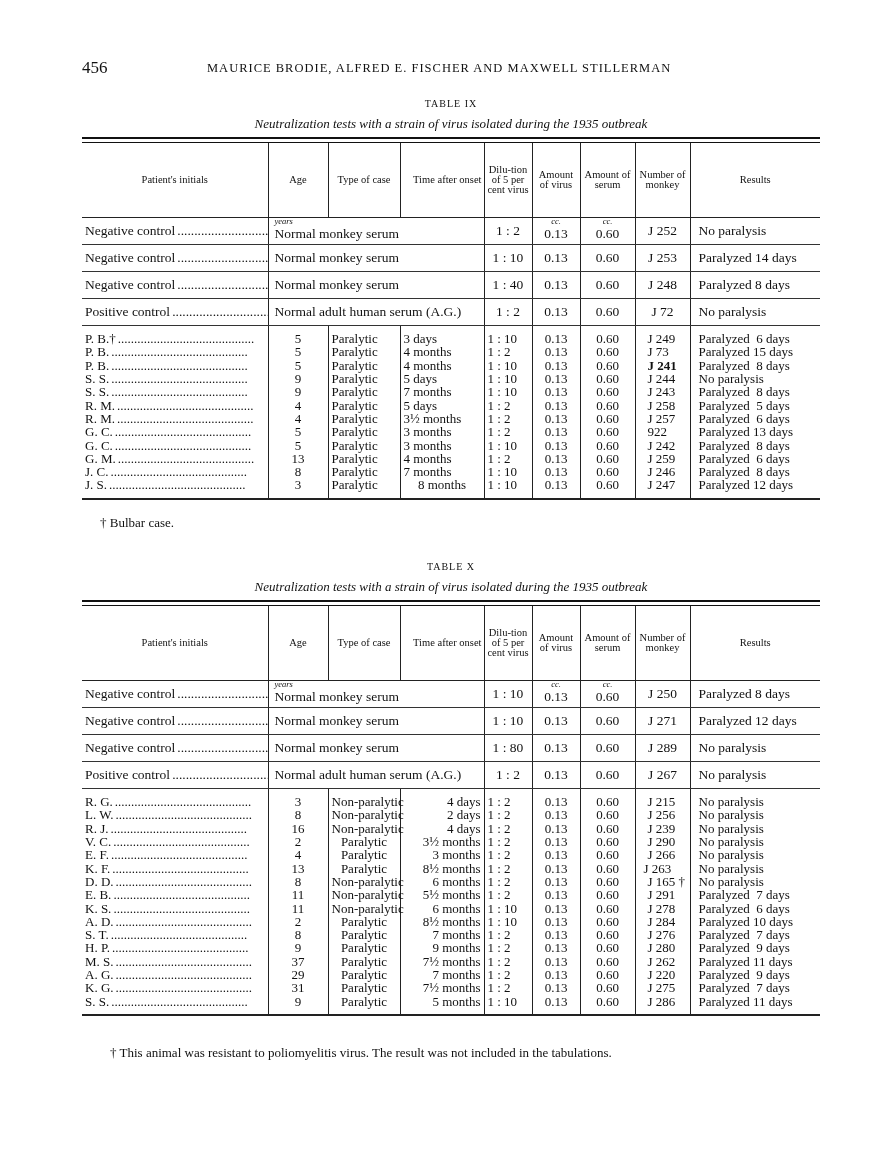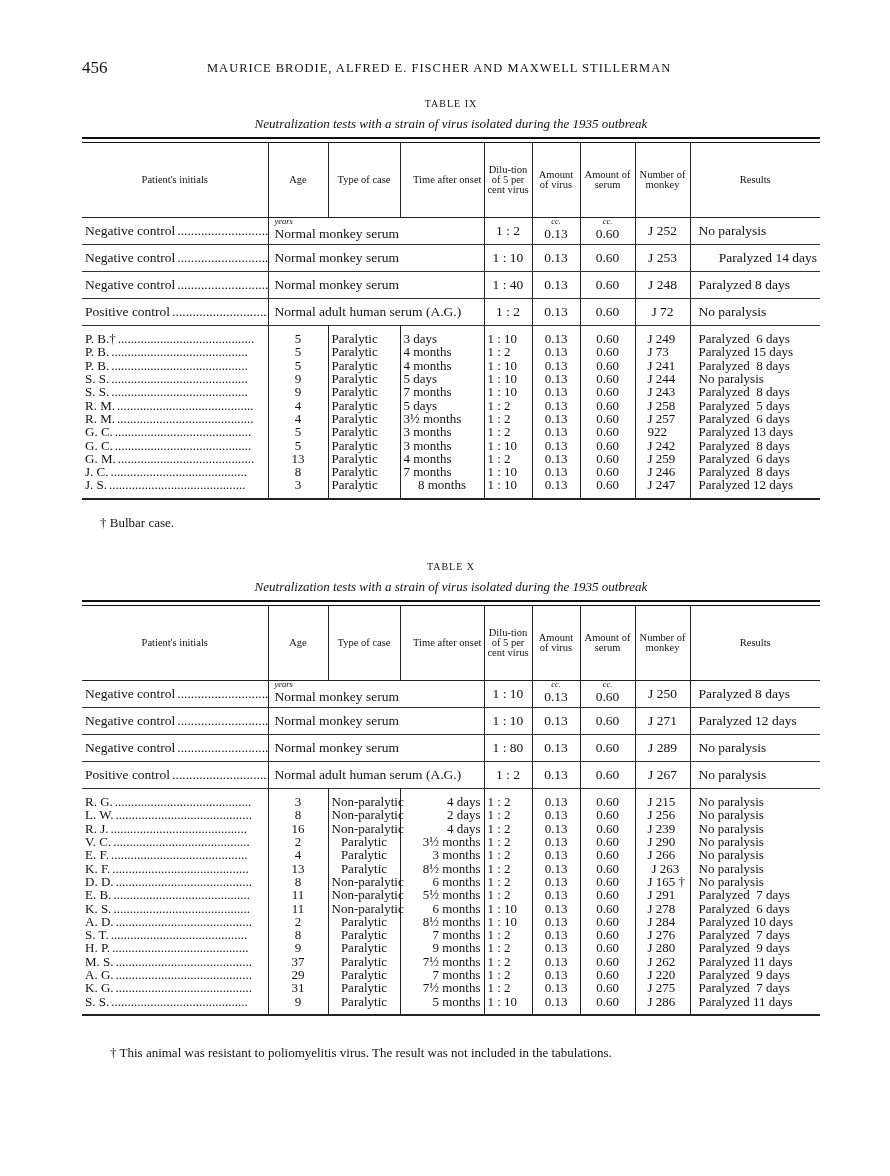--- a/index.html
+++ b/index.html
@@ -75,21 +75,21 @@
             <td class="v"><span>J 252</span></td>
             <td class="v" style="text-align: left; padding-left: 8px;"><span>No paralysis</span></td>
           </tr>
           <tr class="ctrl">
             <td class="lab dots"><span class="t">Negative control</span>.................................</td>
             <td class="nm" colspan="3"><span>Normal monkey serum</span></td>
             <td class="v"><span>1 : 10</span></td>
             <td class="v"><span>0.13</span></td>
             <td class="v"><span>0.60</span></td>
             <td class="v"><span>J 253</span></td>
-            <td class="v" style="text-align: right; padding-left: 8px;"><span>Paralyzed 14 days</span></td>
+            <td class="v" style="text-align: left; padding-left: 8px;"><span>Paralyzed 14 days</span></td>
           </tr>
           <tr class="ctrl">
             <td class="lab dots"><span class="t">Negative control</span>.................................</td>
             <td class="nm" colspan="3"><span>Normal monkey serum</span></td>
             <td class="v"><span>1 : 40</span></td>
             <td class="v"><span>0.13</span></td>
             <td class="v"><span>0.60</span></td>
             <td class="v"><span>J 248</span></td>
             <td class="v" style="text-align: left; padding-left: 8px;"><span>Paralyzed  8 days</span></td>
           </tr>
@@ -125,21 +125,21 @@
             <td class="v" style="padding-left: 8px; white-space: pre;">Paralyzed 15 days</td>
           </tr>
           <tr class="pat">
             <td class="lab dots"><span class="t">P. B.</span>..........................................</td>
             <td class="v c" style="border-left: 1px solid rgb(34, 34, 34);">5</td>
             <td class="v" style="text-align: left;">Paralytic</td>
             <td class="v" style="text-align: left;">4 months</td>
             <td class="v">1 : 10</td>
             <td class="v c">0.13</td>
             <td class="v c">0.60</td>
-            <td class="v" style="padding-left: 12px;">J 241</td>
+            <td class="v" style="padding-left: 12px; font-weight: bold;">J 241</td>
             <td class="v" style="padding-left: 8px; white-space: pre;">Paralyzed  8 days</td>
           </tr>
           <tr class="pat">
             <td class="lab dots"><span class="t">S. S.</span>..........................................</td>
             <td class="v c" style="border-left: 1px solid rgb(34, 34, 34);">9</td>
             <td class="v" style="text-align: left;">Paralytic</td>
             <td class="v" style="text-align: left;">5 days</td>
             <td class="v">1 : 10</td>
             <td class="v c">0.13</td>
             <td class="v c">0.60</td>
@@ -372,21 +372,21 @@
             <td class="v" style="padding-left: 8px; white-space: pre;">No paralysis</td>
           </tr>
           <tr class="pat">
             <td class="lab dots"><span class="t">K. F.</span>..........................................</td>
             <td class="v c" style="border-left: 1px solid rgb(34, 34, 34);">13</td>
             <td class="v" style="text-align: center;">Paralytic</td>
             <td class="v" style="text-align: right;">8½ months</td>
             <td class="v">1 : 2</td>
             <td class="v c">0.13</td>
             <td class="v c">0.60</td>
-            <td class="v" style="padding-left: 16px; margin-top: 30px;">J 263</td>
+            <td class="v" style="padding-left: 8px; margin-top: 30px;">J 263</td>
             <td class="v" style="padding-left: 8px; white-space: pre;">No paralysis</td>
           </tr>
           <tr class="pat">
             <td class="lab dots"><span class="t">D. D.</span>..........................................</td>
             <td class="v c" style="border-left: 1px solid rgb(34, 34, 34);">8</td>
             <td class="v" style="text-align: center;">Non-paralytic</td>
             <td class="v" style="text-align: right;">6 months</td>
             <td class="v">1 : 2</td>
             <td class="v c">0.13</td>
             <td class="v c">0.60</td>

